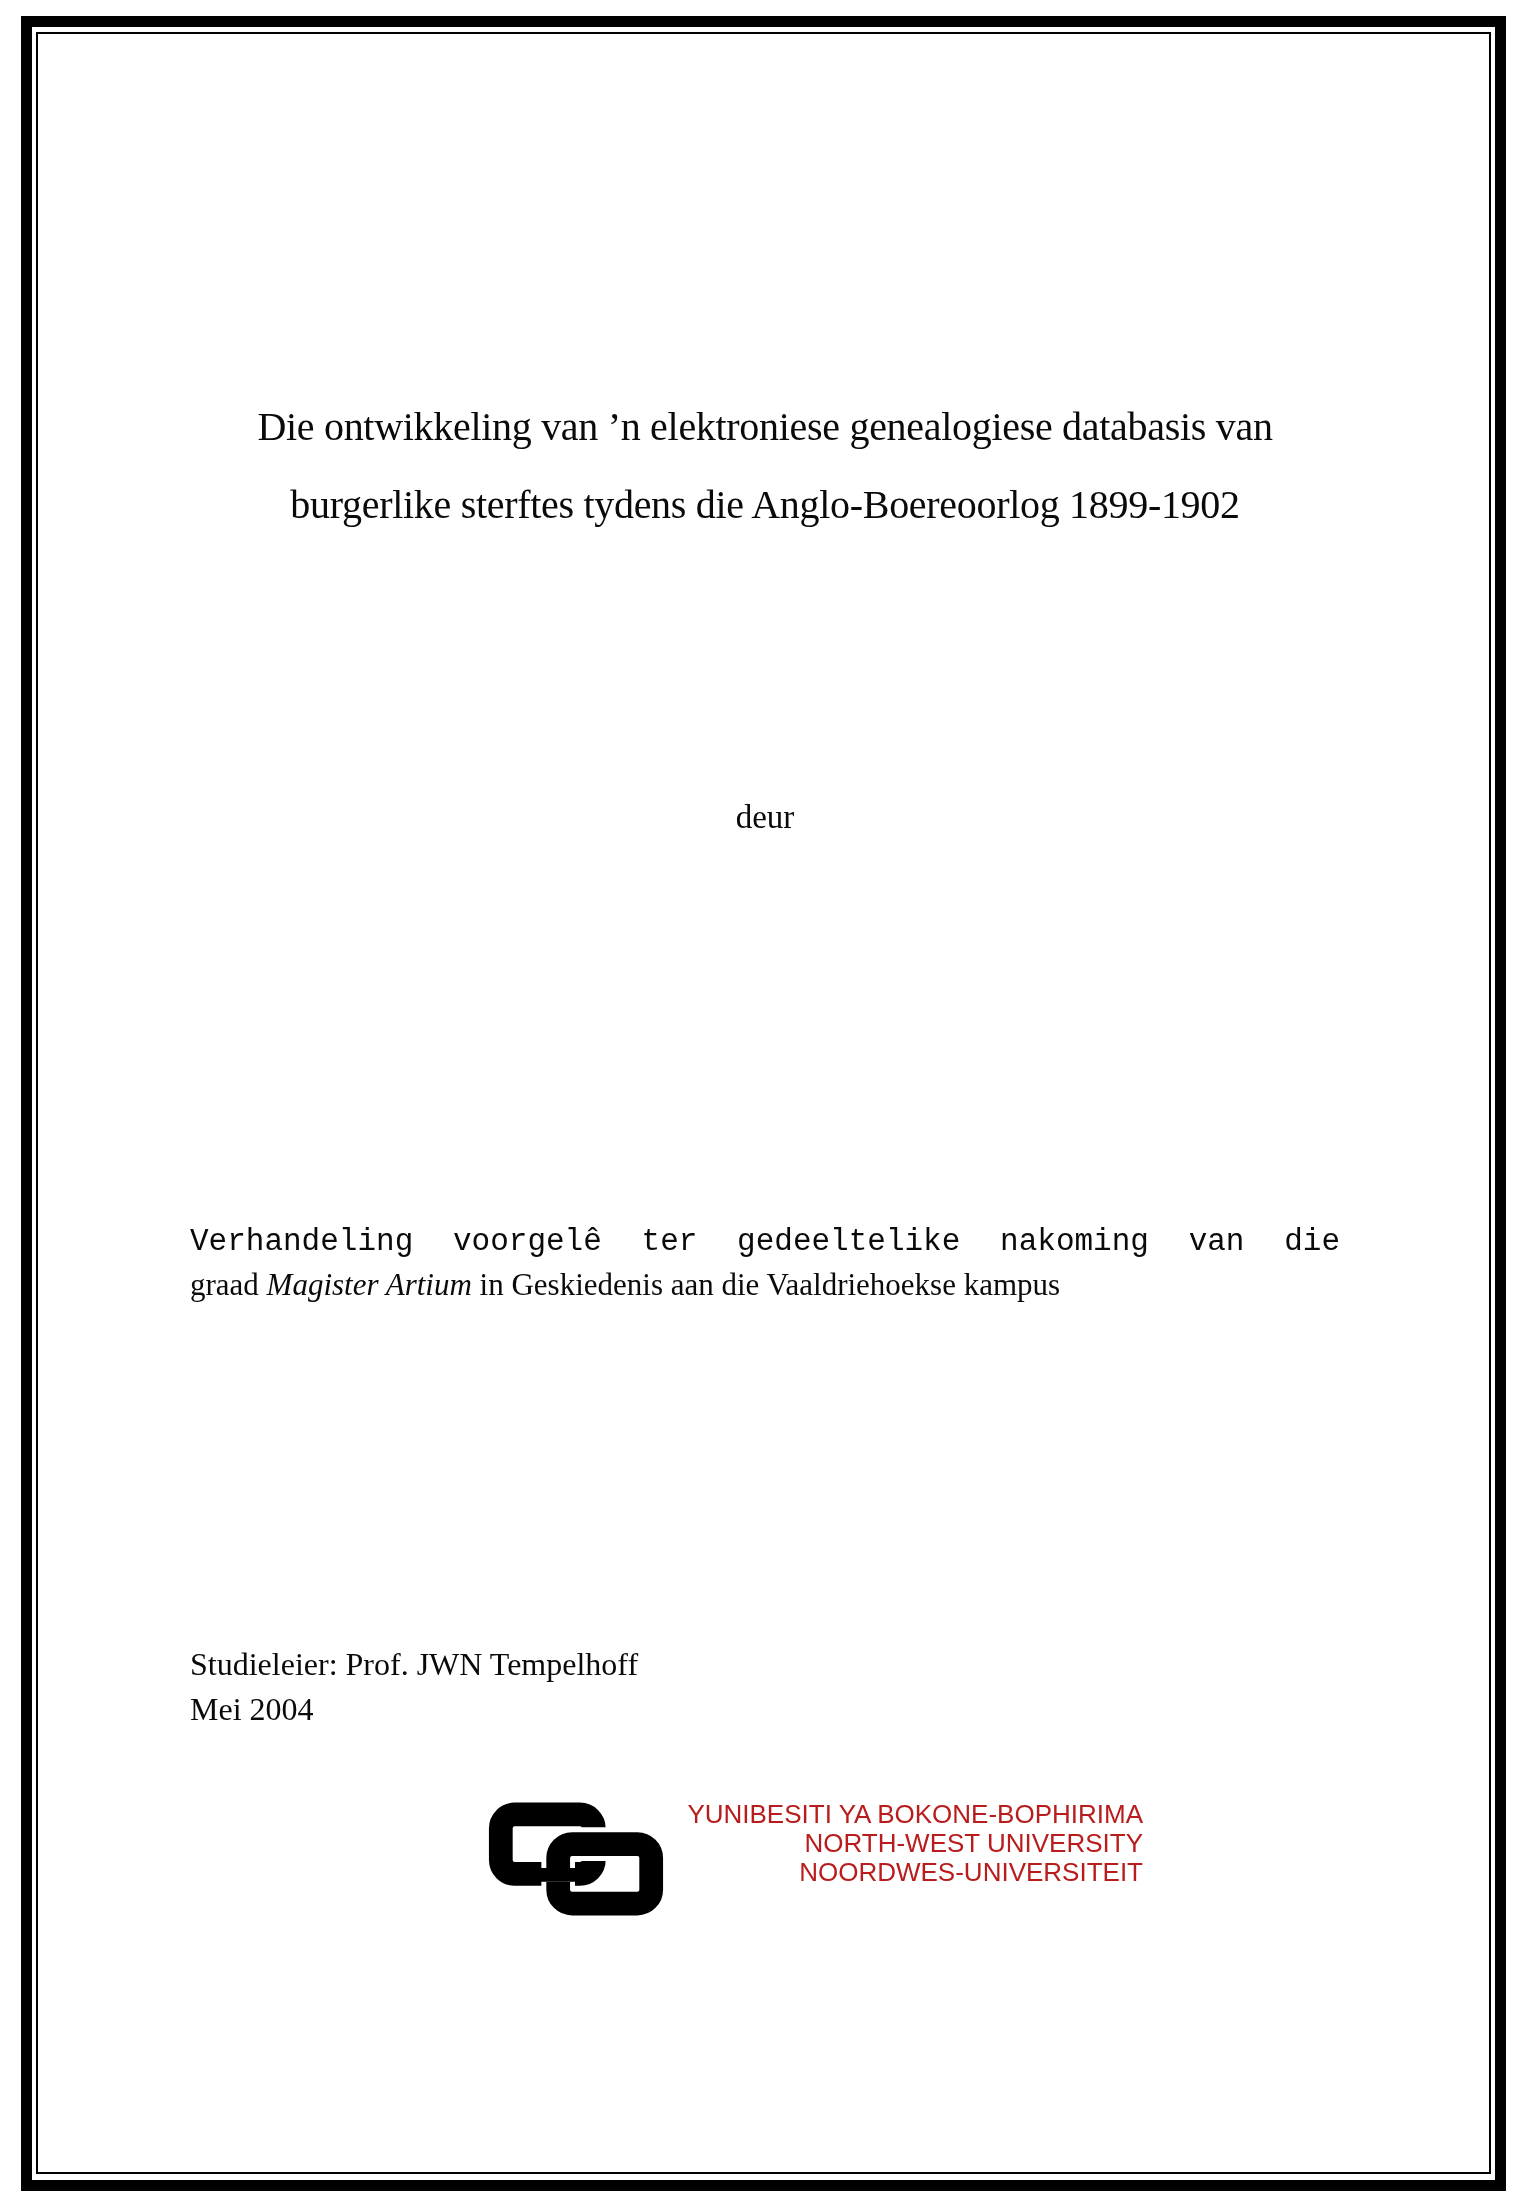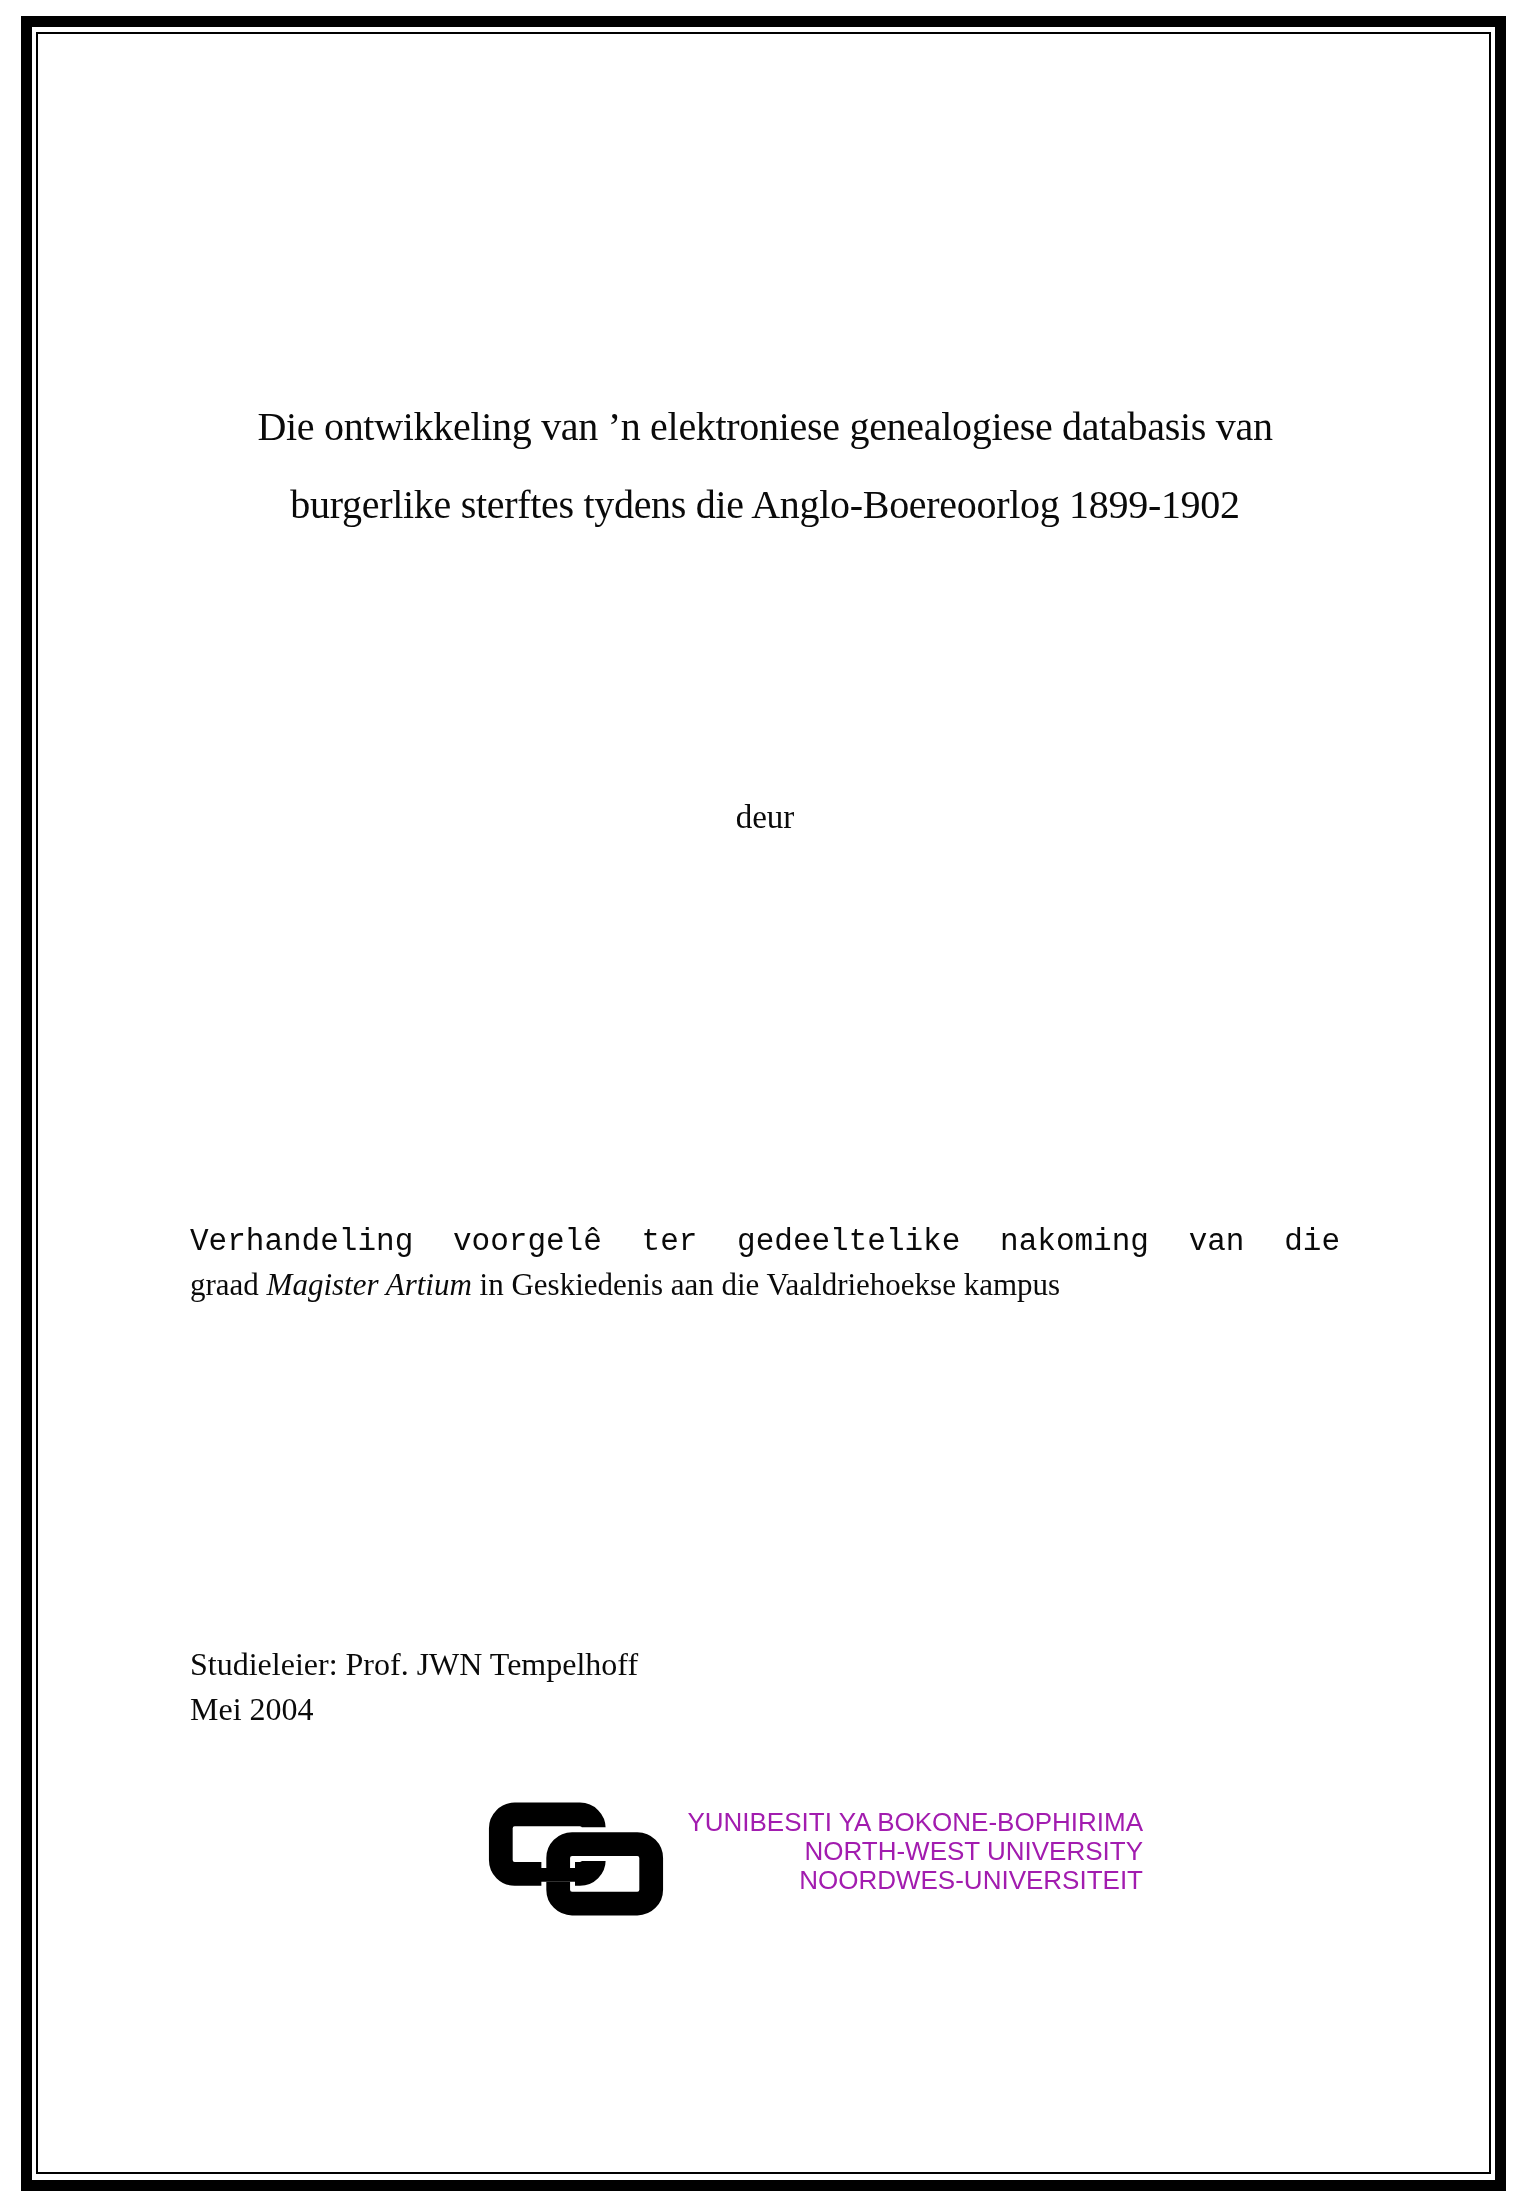--- a/index.html
+++ b/index.html
@@ -86,28 +86,28 @@
     display: flex;
     align-items: flex-start;
   }
   .logo-mark {
     width: 186px;
     height: 126px;
     flex: 0 0 auto;
   }
   .logo-text {
     margin-left: 12px;
-    margin-top: 12px;
+    margin-top: 4px;
     width: 462px;
     text-align: right;
     font-family: "Liberation Sans", sans-serif;
     font-size: 26px;
     line-height: 29px;
     letter-spacing: 0;
-    color: #a21caf;
+    color: #b91c1c;
     white-space: nowrap;
   }
 </style>
 </head>
 <body>
 
 <div class="page">
 
   <div class="border-outer"></div>
   <div class="border-inner"></div>

